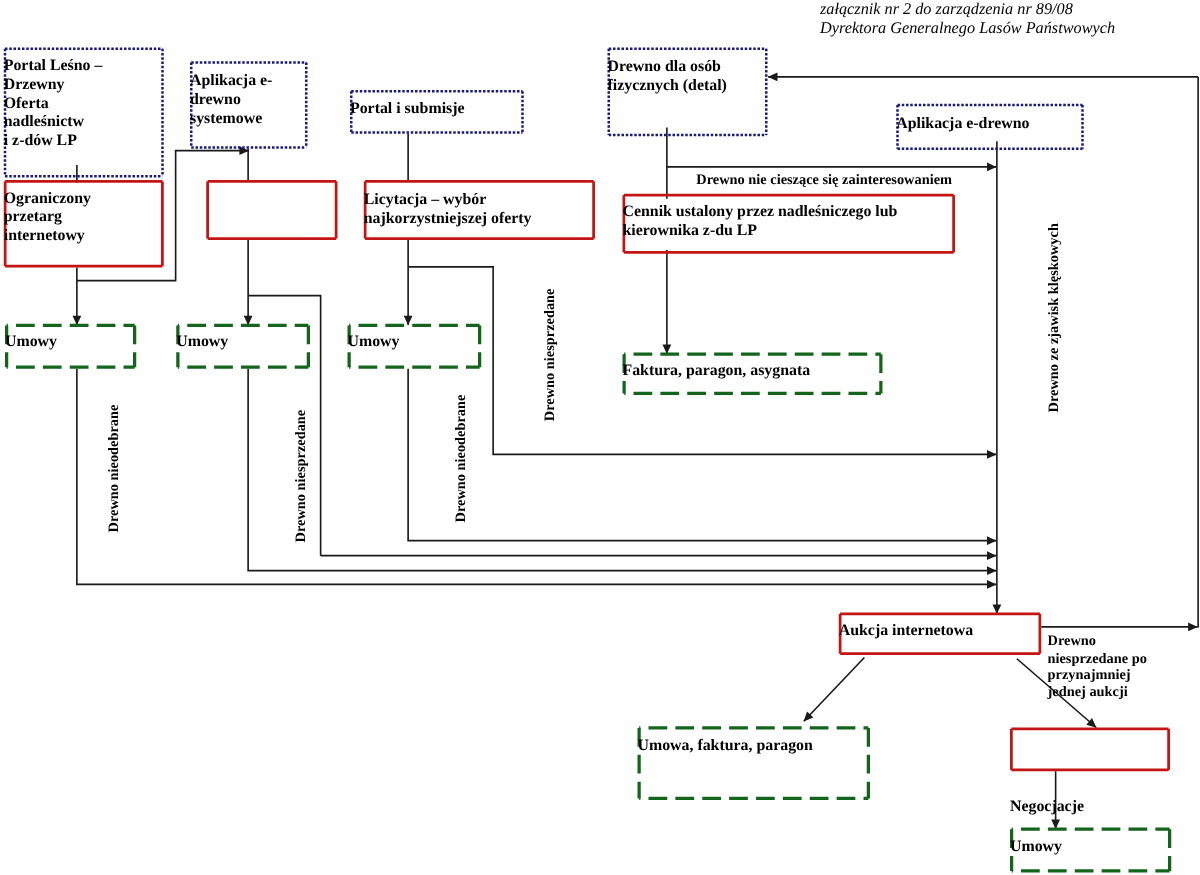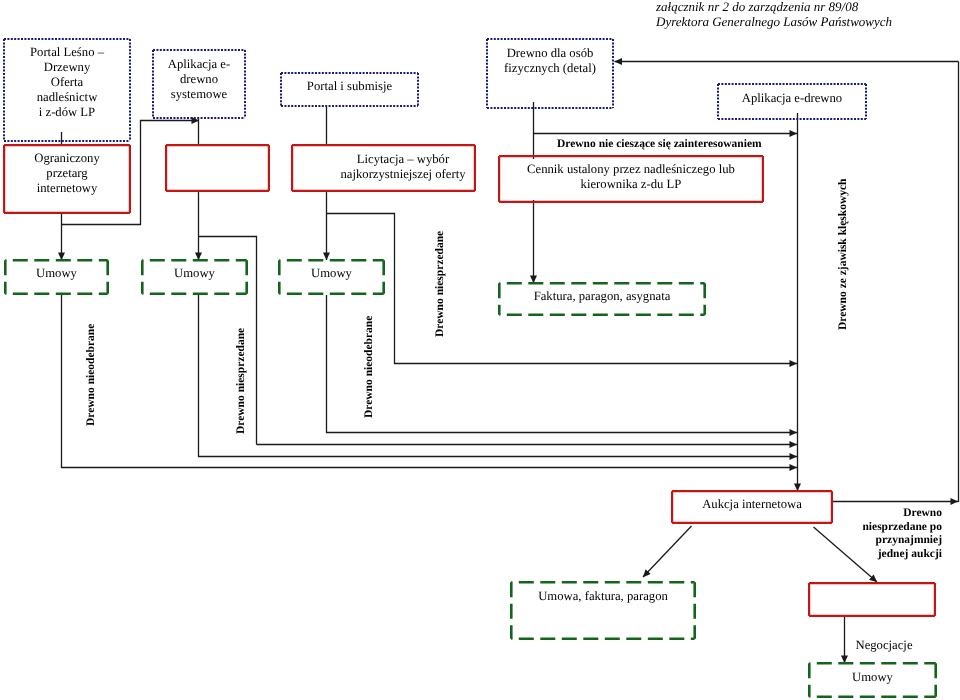--- a/index.html
+++ b/index.html
@@ -2,24 +2,24 @@
 <html><head>
 <meta charset="utf-8">
 <title>Schemat sprzedazy drewna</title>
 <style>
   html,body{margin:0;padding:0;}
   body{width:960px;height:700px;background:#ffffff;
        font-family:"Liberation Serif",serif;overflow:hidden;
        -webkit-font-smoothing:antialiased;text-rendering:geometricPrecision;}
   #stage{position:relative;width:960px;height:700px;}
   svg.layer{position:absolute;left:0;top:0;width:960px;height:700px;}
-  .node{position:absolute;box-sizing:border-box;text-align:center;
-        font-weight:normal;color:#000;line-height:15px;
+  .node{position:absolute;box-sizing:border-box;
+        font-weight:bold;color:#000;line-height:15px;
         white-space:pre;font-size:12.7px;}
-  .lbl{position:absolute;font-weight:bold;color:#000;text-align:right;
+  .lbl{position:absolute;font-weight:bold;color:#000;text-align:left;
        line-height:13.6px;white-space:pre;font-size:11.5px;}
   .vlbl{position:absolute;font-weight:bold;color:#000;font-size:11.5px;
         line-height:14px;transform:rotate(-90deg);transform-origin:0 0;
         white-space:nowrap;}
   #hdr{position:absolute;color:#000;line-height:14.8px;white-space:pre;
        font-size:13px;font-style:italic;}
 </style>
 </head>
 <body>
 

